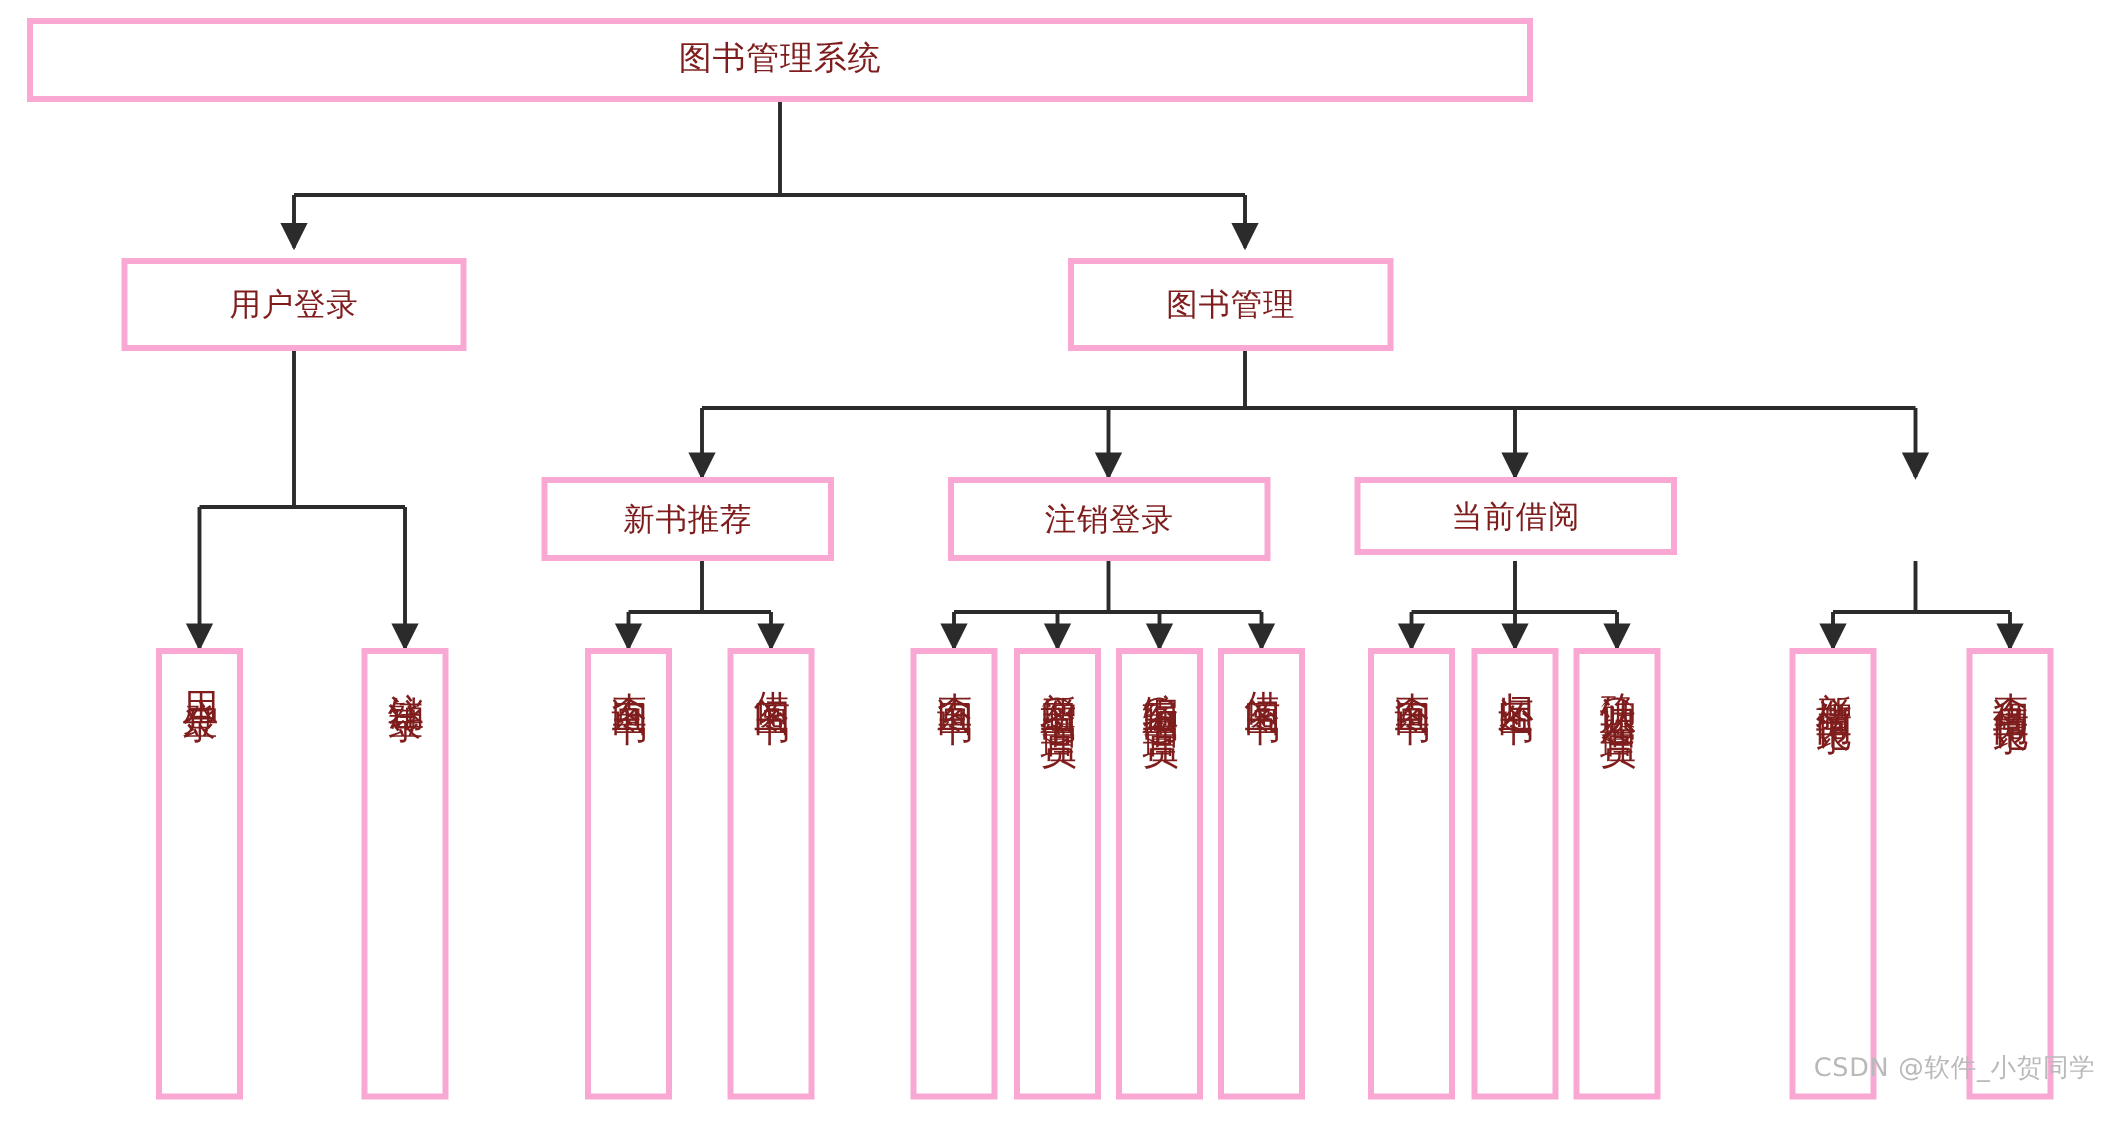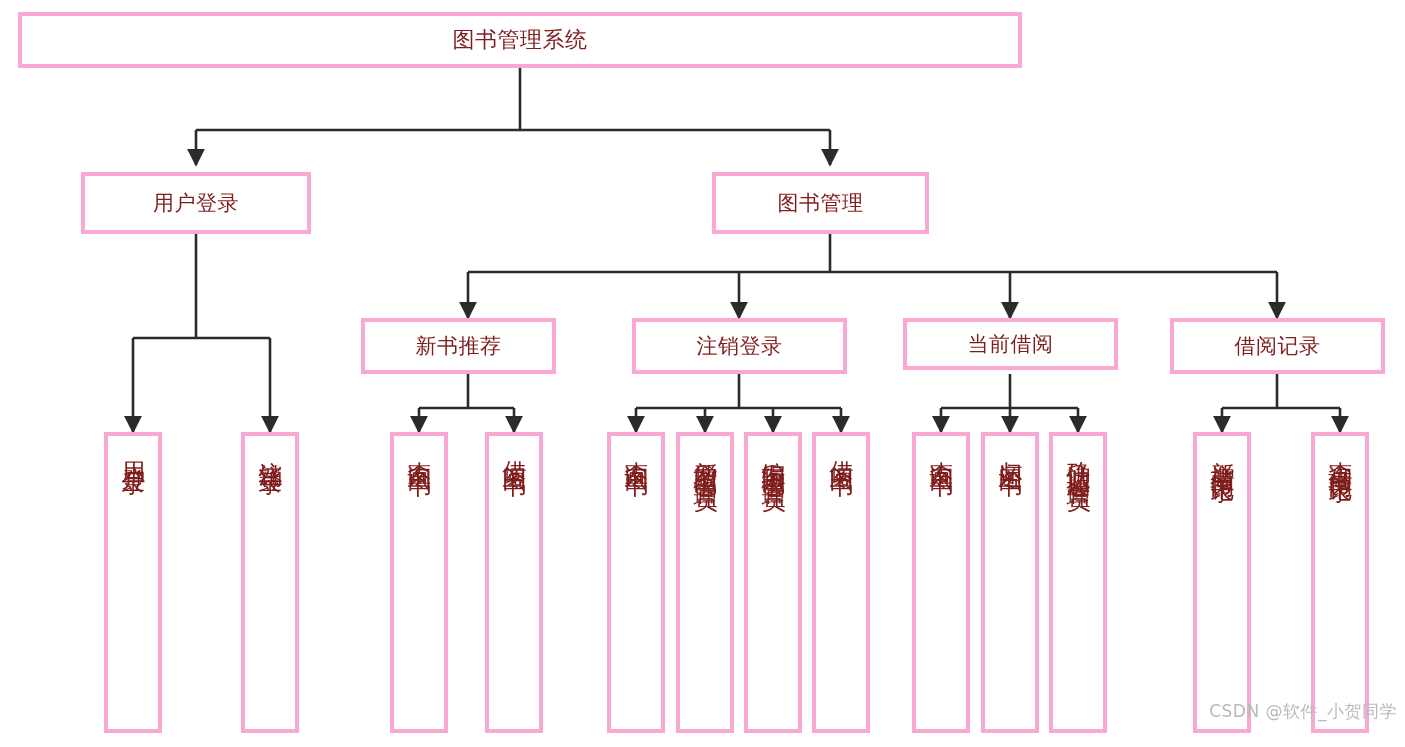--- a/index.html
+++ b/index.html
@@ -125,23 +125,20 @@
   </div>
 
   <div class="node h-node" style="left:632px;top:318px;width:215px;height:56px;">
     <span class="lbl">注销登录</span>
   </div>
 
   <div class="node h-node" style="left:903px;top:318px;width:215px;height:52px;">
     <span class="lbl">当前借阅</span>
   </div>
 
-  <div class="node h-node" style="left:1170px;top:318px;width:215px;height:56px;">
-    <span class="lbl">借阅记录</span>
-  </div>
 
   <div class="node v-node" style="left:104px;top:432px;width:58px;height:301px;">
     <span class="lbl">用户登录</span>
   </div>
 
   <div class="node v-node" style="left:241px;top:432px;width:58px;height:301px;">
     <span class="lbl">注销登录</span>
   </div>
 
   <div class="node v-node" style="left:390px;top:432px;width:58px;height:301px;">

